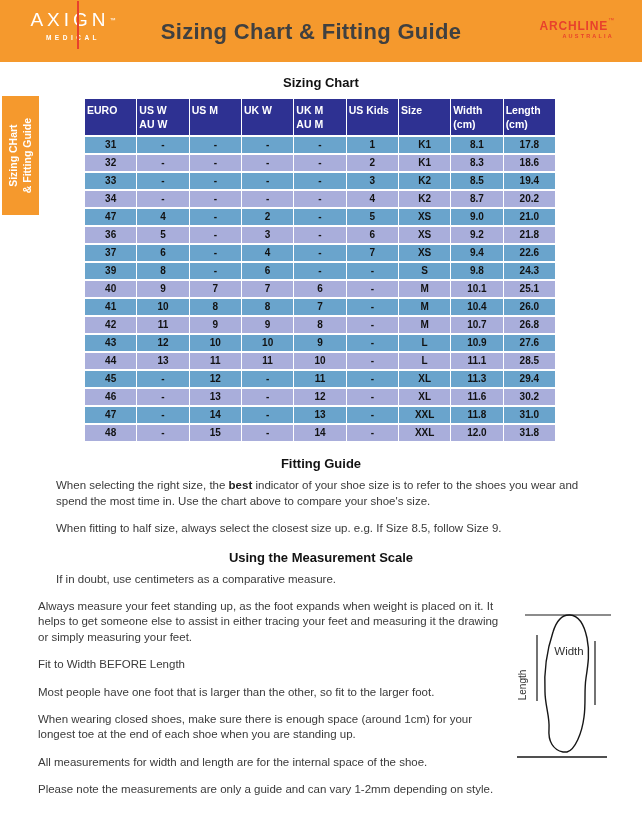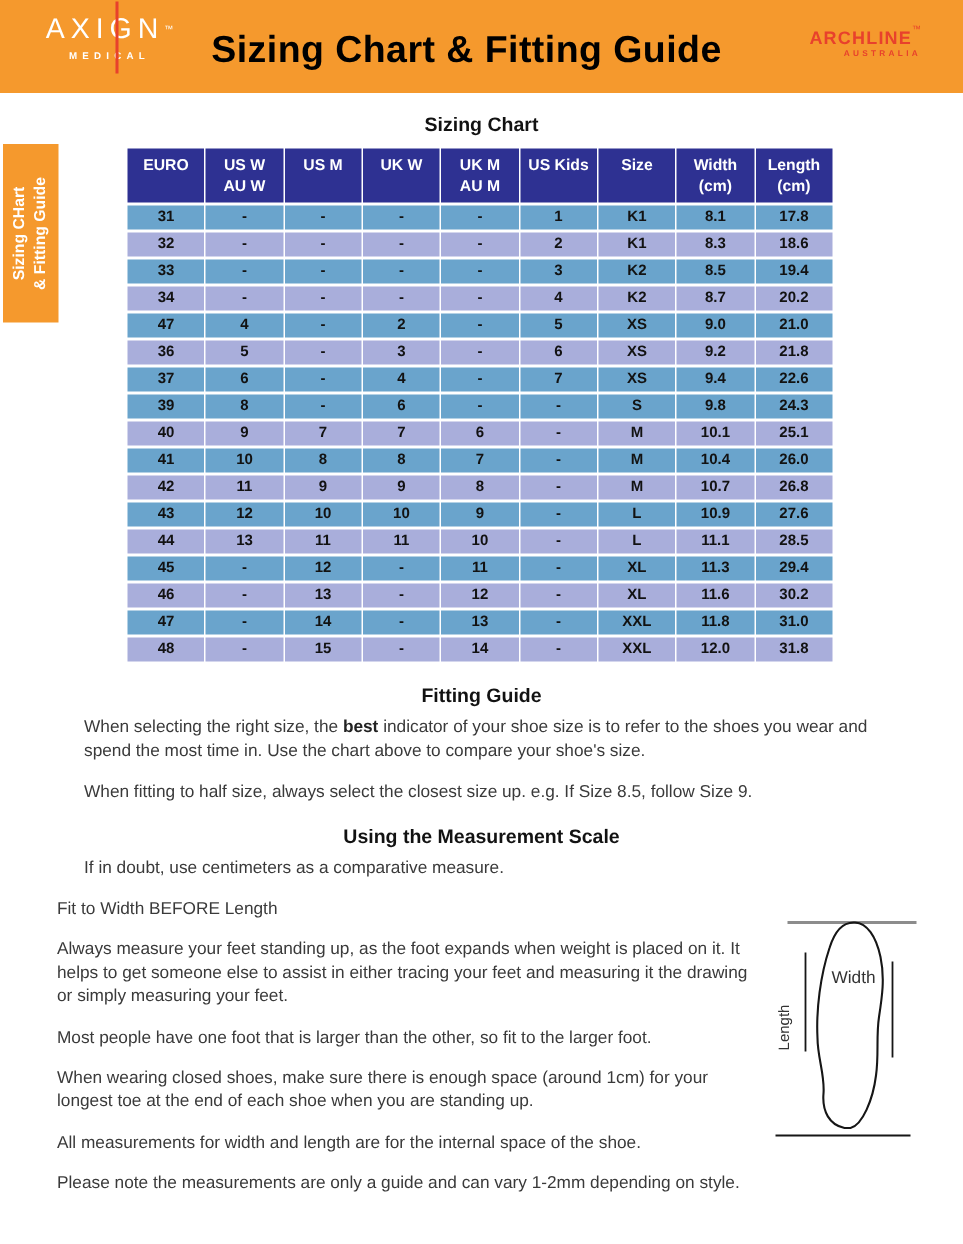--- a/index.html
+++ b/index.html
@@ -33,22 +33,22 @@
     width: 2px; height: 48px;
     background: var(--red);
   }
   .brand-tm { font-size: 6px; vertical-align: top; letter-spacing: 0; }
   .brand-sub {
     font-size: 6.5px; font-weight: bold; letter-spacing: 3.5px;
     margin-top: 3px; white-space: nowrap;
   }
   .banner-title {
     position: absolute; left: 120px; right: 140px; top: 19px;
-    text-align: center; color: #000000;
-    font-size: 25px; font-weight: bold; letter-spacing: 0.3px;
+    text-align: center; color: #404040;
+    font-size: 22px; font-weight: bold; letter-spacing: 0.3px;
     white-space: nowrap;
   }
   .partner {
     position: absolute; right: 28px; top: 17px;
     color: var(--red); text-align: right; line-height: 1;
   }
   .partner-name { font-size: 12px; font-weight: bold; letter-spacing: 0.8px; }
   .partner-tm { font-size: 6px; vertical-align: top; }
   .partner-sub { font-size: 5.5px; font-weight: bold; letter-spacing: 2.2px; margin-top: 1px; }
 
@@ -78,21 +78,21 @@
   
   .sizing-table {
     margin-left: 84px; width: 472px;
     border-collapse: separate; border-spacing: 1.5px 2px;
     table-layout: fixed;
   }
   .sizing-table th {
     background: var(--navy); color: #fff;
     font-size: 10.5px; font-weight: bold;
     vertical-align: top; padding: 5px 2px 4px;
-    line-height: 1.3; text-align: center;
+    line-height: 1.3; text-align: left;
   }
   .sizing-table td {
     font-size: 10px; font-weight: bold; text-align: center;
     color: var(--ink); padding: 2px 0; line-height: 1.2;
   }
   .row-odd td  { background: var(--row-blue); }
   .row-even td { background: var(--row-lavender); }
 
   
   .text-block {
@@ -357,22 +357,22 @@
   </div>
 
   <div class="section-heading">Using the Measurement Scale</div>
 
   <div class="text-block">
     <p>If in doubt, use centimeters as a comparative measure.</p>
   </div>
 
   <div class="measure-row">
     <div class="measure-left">
+      <p>Always measure your feet standing up, as the foot expands when weight is placed on it. It helps to get someone else to assist in either tracing your feet and measuring it the drawing or simply measuring your feet.</p>
       <p>Fit to Width BEFORE Length</p>
-      <p>Always measure your feet standing up, as the foot expands when weight is placed on it. It helps to get someone else to assist in either tracing your feet and measuring it the drawing or simply measuring your feet.</p>
       <p>Most people have one foot that is larger than the other, so fit to the larger foot.</p>
       <p>When wearing closed shoes, make sure there is enough space (around 1cm) for your longest toe at the end of each shoe when you are standing up.</p>
       <p>All measurements for width and length are for the internal space of the shoe.</p>
       <p>Please note the measurements are only a guide and can vary 1-2mm depending on style.</p>
     </div>
 
     <div class="measure-right">
       <svg class="foot-svg" width="104" height="158" viewBox="0 0 104 158" xmlns="http://www.w3.org/2000/svg">
         <line x1="10" y1="10" x2="96" y2="10" stroke="#8c8c8c" stroke-width="2"></line>
         <path d="M 48,147 C 38,145 33,136 34,124

